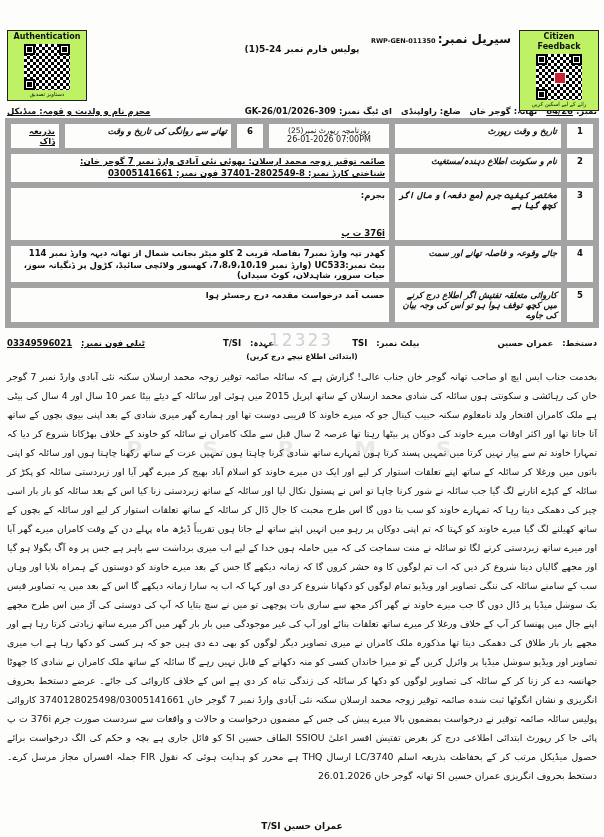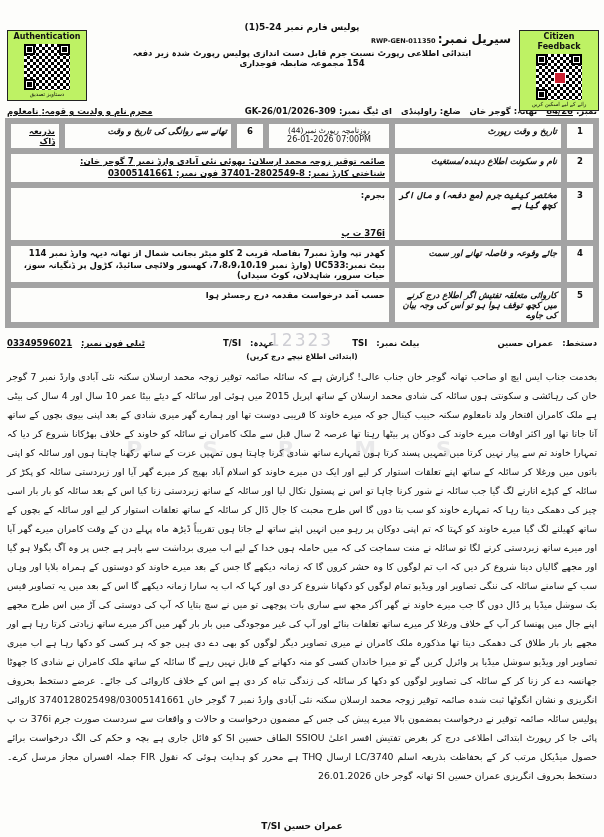--- a/index.html
+++ b/index.html
@@ -28,21 +28,21 @@
   .fb-box{right:0px;margin-left:21px;}
   .box-title{font-size:8px;font-weight:bold;line-height:10px;}
   .qr{position:relative;width:46px;height:46px;margin:2px auto 1px;
       background:repeating-conic-gradient(#000 0% 25%, #fff 0% 50%) 0 0/6px 6px;}
   .finder{position:absolute;width:11px;height:11px;border:2px solid #000;background:#fff;box-sizing:border-box;}
   .finder::after{content:"";position:absolute;inset:1px;background:#000;}
   .f-tl{top:0;left:0;} .f-tr{top:0;right:0;} .f-bl{bottom:0;left:0;}
   .qr-logo{position:absolute;top:18px;left:18px;width:10px;height:10px;background:#c23;border:1px solid #fff;}
   .box-caption{font-size:5.5px;line-height:7px;}
 
-  .center-titles{position:absolute;left:120px;right:120px;top:18px;text-align:center;}
+  .center-titles{position:absolute;left:120px;right:120px;top:40px;text-align:center;}
   .form-no{font-size:9px;font-weight:bold;margin-bottom:16px;}
   .form-sub{font-size:8.5px;font-weight:bold;}
 
   .serial{position:absolute;top:28px;right:88px;font-size:6.5px;font-weight:bold;white-space:nowrap;}
   .serial .ur{font-size:12px;}
 
   
   .meta-row{
     direction:rtl;display:flex;justify-content:space-between;align-items:flex-end;
     font-size:8.5px;font-weight:bold;padding:0 2px;margin-bottom:2px;height:16px;
@@ -99,21 +99,20 @@
       <div class="qr">
         <span class="finder f-tl"></span>
         <span class="finder f-tr"></span>
         <span class="finder f-bl"></span>
       </div>
       <div class="box-caption ur">دستاویز تصدیق</div>
     </div>
 
     <div class="center-titles">
       <div class="form-no ur">پولیس فارم نمبر 24-5(1)</div>
-      <div class="form-sub ur">ابتدائی اطلاعی رپورٹ نسبت جرم قابل دست اندازی پولیس رپورٹ شدہ زیر دفعہ 154 مجموعہ ضابطہ فوجداری</div>
     </div>
 
     <div class="serial">
       <span class="ltr">RWP-GEN-011350</span>
       <span class="ur">سیریل نمبر:</span>
     </div>
 
     <div class="corner-box fb-box">
       <div class="box-title">Citizen Feedback</div>
       <div class="qr">
@@ -135,31 +134,31 @@
       <span>گوجر خان</span>
       &nbsp;
       <span>ضلع:</span>
       <span>راولپنڈی</span>
       &nbsp;
       <span>ای ٹیگ نمبر:</span>
       <span class="ltr">GK-26/01/2026-309</span>
     </span>
     <span class="u">
       <span>مجرم نام و ولدیت و قومہ:</span>
-      <span>نامعلوم</span>
+      <span>میڈیکل</span>
     </span>
   </div>
 
   <table class="fir">
     <tbody>
         <tr>
       <td class="no">1</td>
       <td class="lbl">تاریخ و وقت رپورٹ</td>
       <td class="dt-cell">
-        <div class="dt-top ur">روزنامچہ رپورٹ نمبر(44)</div>
+        <div class="dt-top ur">روزنامچہ رپورٹ نمبر(25)</div>
         <div class="dt-bot">26-01-2026 07:00PM</div>
       </td>
       <td class="no">6</td>
       <td class="lbl dep-lbl">تھانے سے روانگی کی تاریخ و وقت</td>
       <td class="val">
         <span class="u">بذریعہ ڈاک</span>
       </td>
     </tr>
     <tr>
       <td class="no">2</td>

